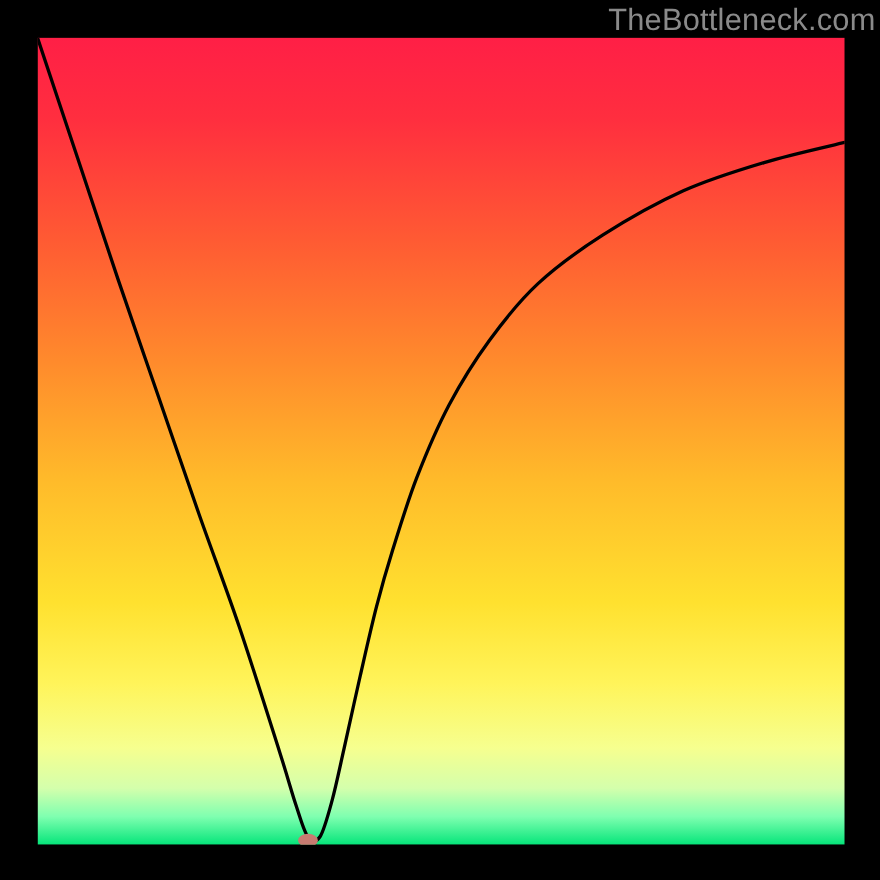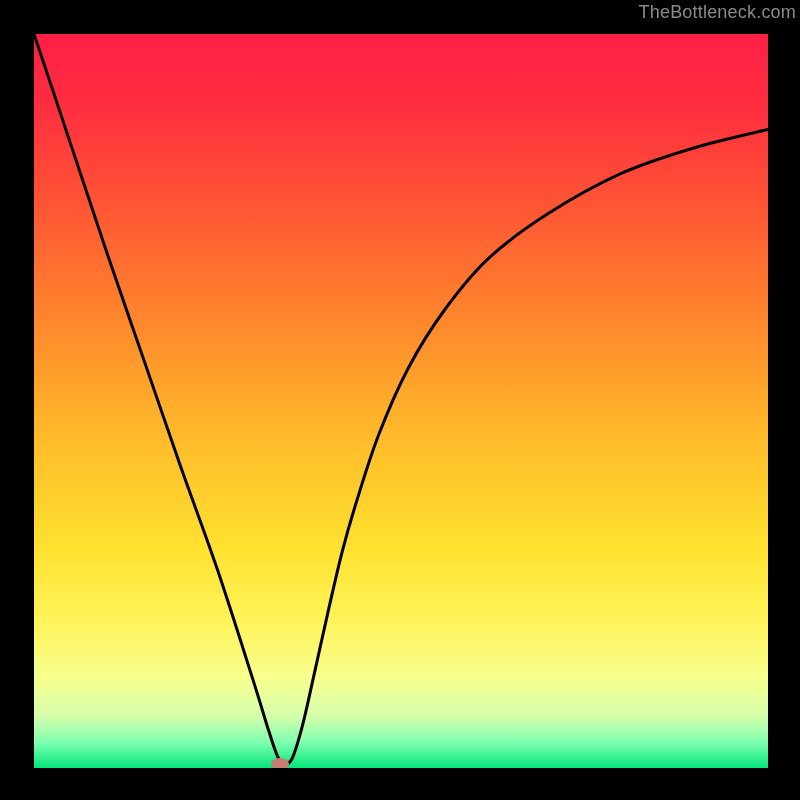--- a/index.html
+++ b/index.html
@@ -44,21 +44,21 @@
   .marker {
     position: absolute;
     background: #c77b71;
     border-radius: 50% / 50%;
   }
   .watermark {
     position: absolute;
     right: 4px;
     top: 2px;
     font-family: Arial, Helvetica, sans-serif;
-    font-size: 18px;
+    font-size: 28px;
     color: #8a8a8a;
     font-weight: 400;
     letter-spacing: 0.2px;
   }
 </style>
 </head>
 <body>
 
 <div class="frame">
   <div class="plot">

